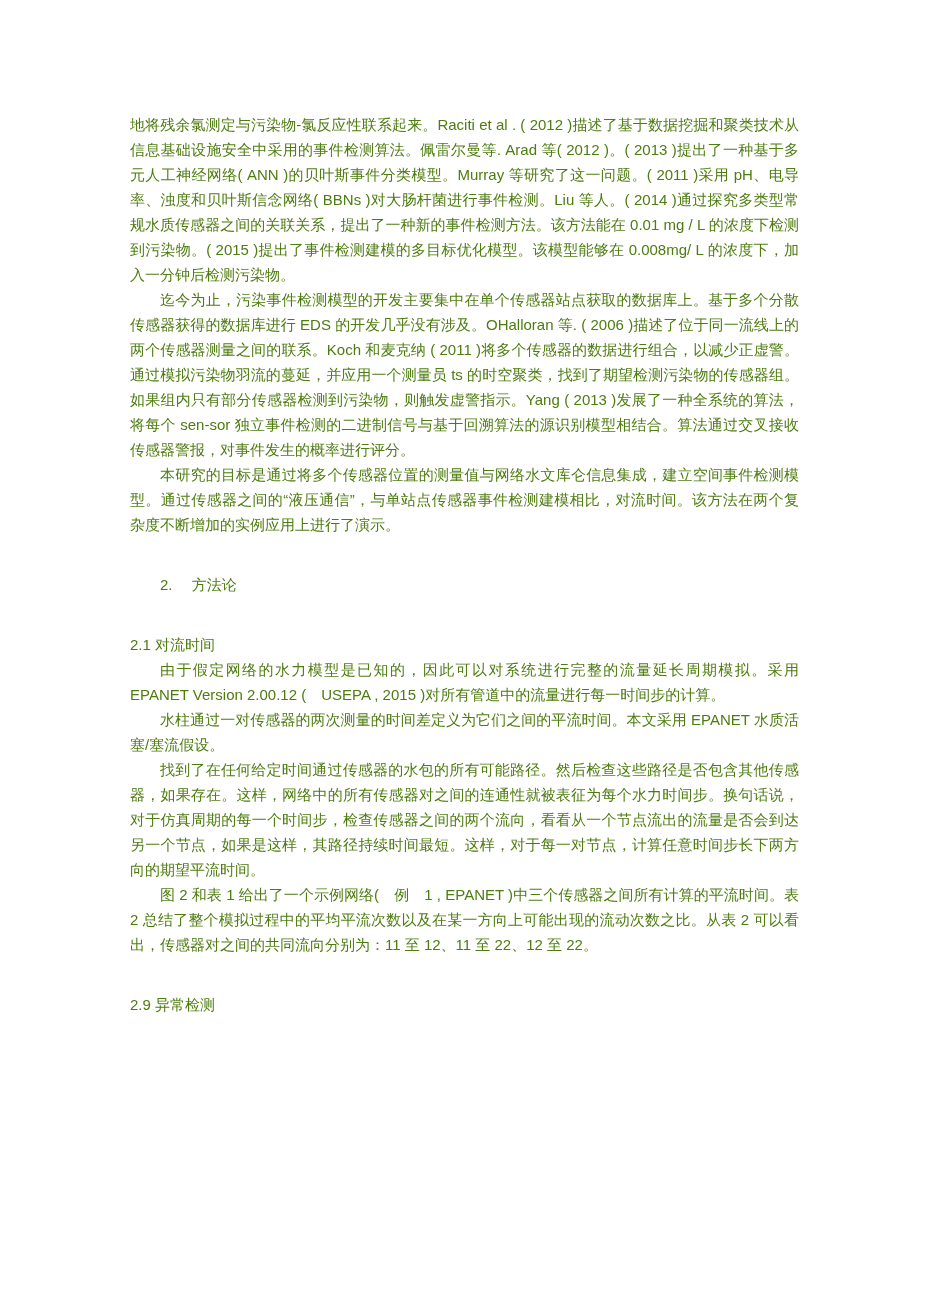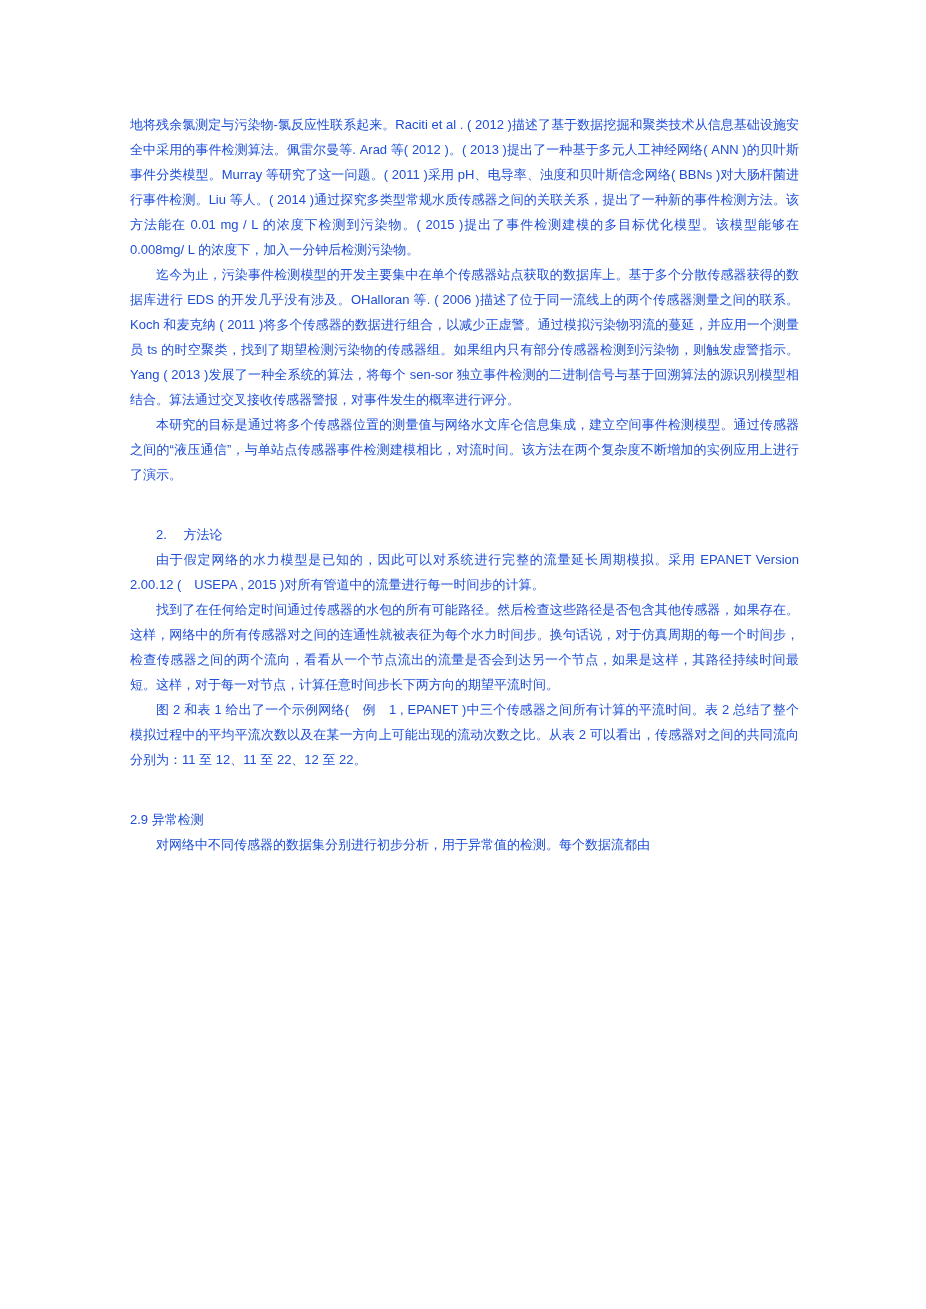--- a/index.html
+++ b/index.html
@@ -13,22 +13,22 @@
     height: 1309px;
     background: #ffffff;
     overflow: hidden;
     font-family: "Liberation Sans", "DejaVu Sans", sans-serif;
   }
   .content {
     position: absolute;
     left: 130px;
     top: 112px;
     width: 669px;
-    color: #1d4ed8;
-    font-size: 13px;
+    color: #4d7c0f;
+    font-size: 15px;
     line-height: 25px;
     text-align: justify;
     text-justify: inter-character;
     word-break: break-word;
   }
   .content p {
     margin: 0;
     padding: 0;
   }
   .content p.indent {
@@ -41,19 +41,20 @@
 </style>
 </head>
 <body>
 
 <div class="page">
   <div class="content">
       <p class="body">地将残余氯测定与污染物-氯反应性联系起来。Raciti et al . ( 2012 )描述了基于数据挖掘和聚类技术从信息基础设施安全中采用的事件检测算法。佩雷尔曼等. Arad 等( 2012 )。( 2013 )提出了一种基于多元人工神经网络( ANN )的贝叶斯事件分类模型。Murray 等研究了这一问题。( 2011 )采用 pH、电导率、浊度和贝叶斯信念网络( BBNs )对大肠杆菌进行事件检测。Liu 等人。( 2014 )通过探究多类型常规水质传感器之间的关联关系，提出了一种新的事件检测方法。该方法能在 0.01 mg / L 的浓度下检测到污染物。( 2015 )提出了事件检测建模的多目标优化模型。该模型能够在 0.008mg/ L 的浓度下，加入一分钟后检测污染物。</p>
       <p class="body indent">迄今为止，污染事件检测模型的开发主要集中在单个传感器站点获取的数据库上。基于多个分散传感器获得的数据库进行 EDS 的开发几乎没有涉及。OHalloran 等. ( 2006 )描述了位于同一流线上的两个传感器测量之间的联系。Koch 和麦克纳 ( 2011 )将多个传感器的数据进行组合，以减少正虚警。通过模拟污染物羽流的蔓延，并应用一个测量员 ts 的时空聚类，找到了期望检测污染物的传感器组。如果组内只有部分传感器检测到污染物，则触发虚警指示。Yang ( 2013 )发展了一种全系统的算法，将每个 sen-sor 独立事件检测的二进制信号与基于回溯算法的源识别模型相结合。算法通过交叉接收传感器警报，对事件发生的概率进行评分。</p>
       <p class="body indent">本研究的目标是通过将多个传感器位置的测量值与网络水文库仑信息集成，建立空间事件检测模型。通过传感器之间的“液压通信”，与单站点传感器事件检测建模相比，对流时间。该方法在两个复杂度不断增加的实例应用上进行了演示。</p>
       <p class="heading indent">2.　 方法论</p>
+      <p class="heading">2.1 对流时间</p>
       <p class="body indent">由于假定网络的水力模型是已知的，因此可以对系统进行完整的流量延长周期模拟。采用 EPANET Version 2.00.12 (　USEPA , 2015 )对所有管道中的流量进行每一时间步的计算。</p>
+      <p class="body indent">水柱通过一对传感器的两次测量的时间差定义为它们之间的平流时间。本文采用 EPANET 水质活塞/塞流假设。</p>
       <p class="body indent">找到了在任何给定时间通过传感器的水包的所有可能路径。然后检查这些路径是否包含其他传感器，如果存在。这样，网络中的所有传感器对之间的连通性就被表征为每个水力时间步。换句话说，对于仿真周期的每一个时间步，检查传感器之间的两个流向，看看从一个节点流出的流量是否会到达另一个节点，如果是这样，其路径持续时间最短。这样，对于每一对节点，计算任意时间步长下两方向的期望平流时间。</p>
       <p class="body indent">图 2 和表 1 给出了一个示例网络(　例　1 , EPANET )中三个传感器之间所有计算的平流时间。表 2 总结了整个模拟过程中的平均平流次数以及在某一方向上可能出现的流动次数之比。从表 2 可以看出，传感器对之间的共同流向分别为：11 至 12、11 至 22、12 至 22。</p>
       <p class="heading">2.9 异常检测</p>
-      <p class="body indent">对网络中不同传感器的数据集分别进行初步分析，用于异常值的检测。每个数据流都由</p>
     </div>
 </div>
 
 </body></html>

